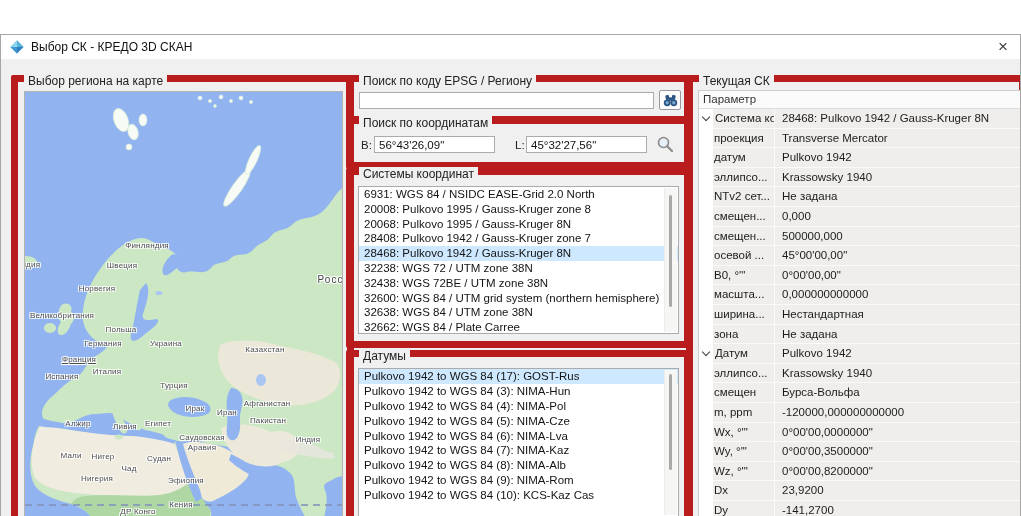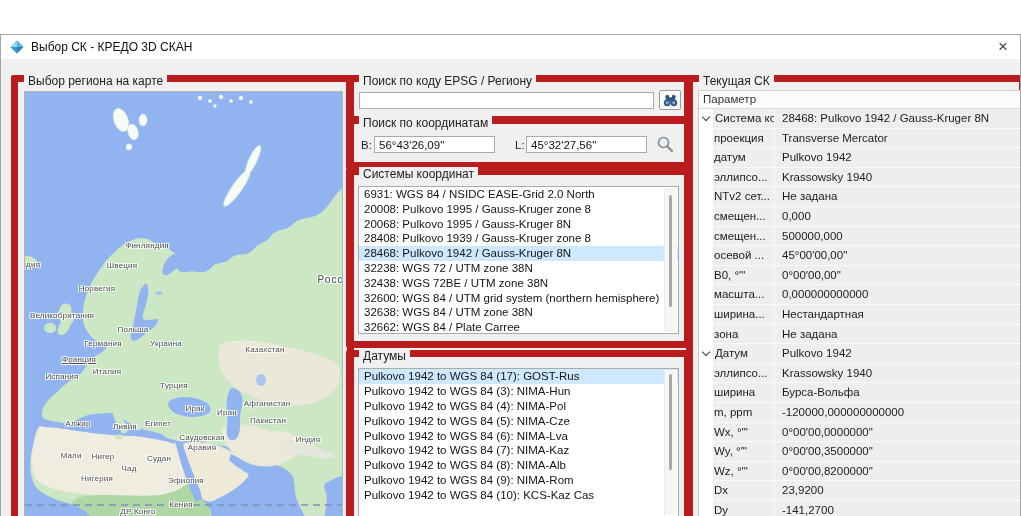--- a/index.html
+++ b/index.html
@@ -177,21 +177,21 @@
         </g>
 
         <line x1="0" y1="413" x2="317" y2="413" stroke="#8294bb" stroke-width="2" stroke-dasharray="7 5" opacity="0.8"></line>
       </svg>
       <div id="map-labels">
           <div class="map-label" style="left: -4px; top: 173px;">Исландия</div>
           <div class="map-label" style="left: 122px; top: 154px;">Финляндия</div>
           <div class="map-label" style="left: 97px; top: 174px;">Швеция</div>
           <div class="map-label" style="left: 72px; top: 197px;">Норвегия</div>
           <div class="map-label" style="left: 37px; top: 224px;">Великобритания</div>
-          <div class="map-label" style="left: 108px; top: 238px;">Польша</div>
+          <div class="map-label" style="left: 96px; top: 238px;">Польша</div>
           <div class="map-label" style="left: 78px; top: 252px;">Германия</div>
           <div class="map-label" style="left: 141px; top: 252px;">Украина</div>
           <div class="map-label" style="left: 54px; top: 268px; text-decoration: underline;">Франция</div>
           <div class="map-label" style="left: 37px; top: 285px;">Испания</div>
           <div class="map-label" style="left: 82px; top: 280px;">Италия</div>
           <div class="map-label big" style="left: 312px; top: 188px;">Россия</div>
           <div class="map-label" style="left: 240px; top: 258px;">Казахстан</div>
           <div class="map-label" style="left: 149px; top: 294px;">Турция</div>
           <div class="map-label" style="left: 170px; top: 317px;">Ирак</div>
           <div class="map-label" style="left: 202px; top: 321px;">Иран</div>
@@ -247,21 +247,21 @@
 
   <div class="group" id="g-cs">
     <span class="group-label">Системы координат</span>
     <div class="listbox" id="cs-list">
       <div class="vscroll" id="cs-scroll">
           <div class="vthumb"></div>
         </div>
     <div class="list-item">6931: WGS 84 / NSIDC EASE-Grid 2.0 North</div>
         <div class="list-item">20008: Pulkovo 1995 / Gauss-Kruger zone 8</div>
         <div class="list-item">20068: Pulkovo 1995 / Gauss-Kruger 8N</div>
-        <div class="list-item">28408: Pulkovo 1939 / Gauss-Kruger zone 8</div>
+        <div class="list-item">28408: Pulkovo 1942 / Gauss-Kruger zone 7</div>
         <div class="list-item selected">28468: Pulkovo 1942 / Gauss-Kruger 8N</div>
         <div class="list-item">32238: WGS 72 / UTM zone 38N</div>
         <div class="list-item">32438: WGS 72BE / UTM zone 38N</div>
         <div class="list-item">32600: WGS 84 / UTM grid system (northern hemisphere)</div>
         <div class="list-item">32638: WGS 84 / UTM zone 38N</div>
         <div class="list-item">32662: WGS 84 / Plate Carree</div>
       </div>
   </div>
 
   <div class="group" id="g-datums">
@@ -358,21 +358,21 @@
             <div class="t-param">Датум</div>
             <div class="t-value">Pulkovo 1942</div>
           </div>
           <div class="t-row">
             <div class="t-gutter"></div>
             <div class="t-param lvl1">эллипсо...</div>
             <div class="t-value">Krassowsky 1940</div>
           </div>
           <div class="t-row">
             <div class="t-gutter"></div>
-            <div class="t-param lvl1">ширина</div>
+            <div class="t-param lvl1">смещен</div>
             <div class="t-value">Бурса-Вольфа</div>
           </div>
           <div class="t-row">
             <div class="t-gutter"></div>
             <div class="t-param lvl1">m, ppm</div>
             <div class="t-value">-120000,000000000000</div>
           </div>
           <div class="t-row">
             <div class="t-gutter"></div>
             <div class="t-param lvl1">Wx, °'"</div>

